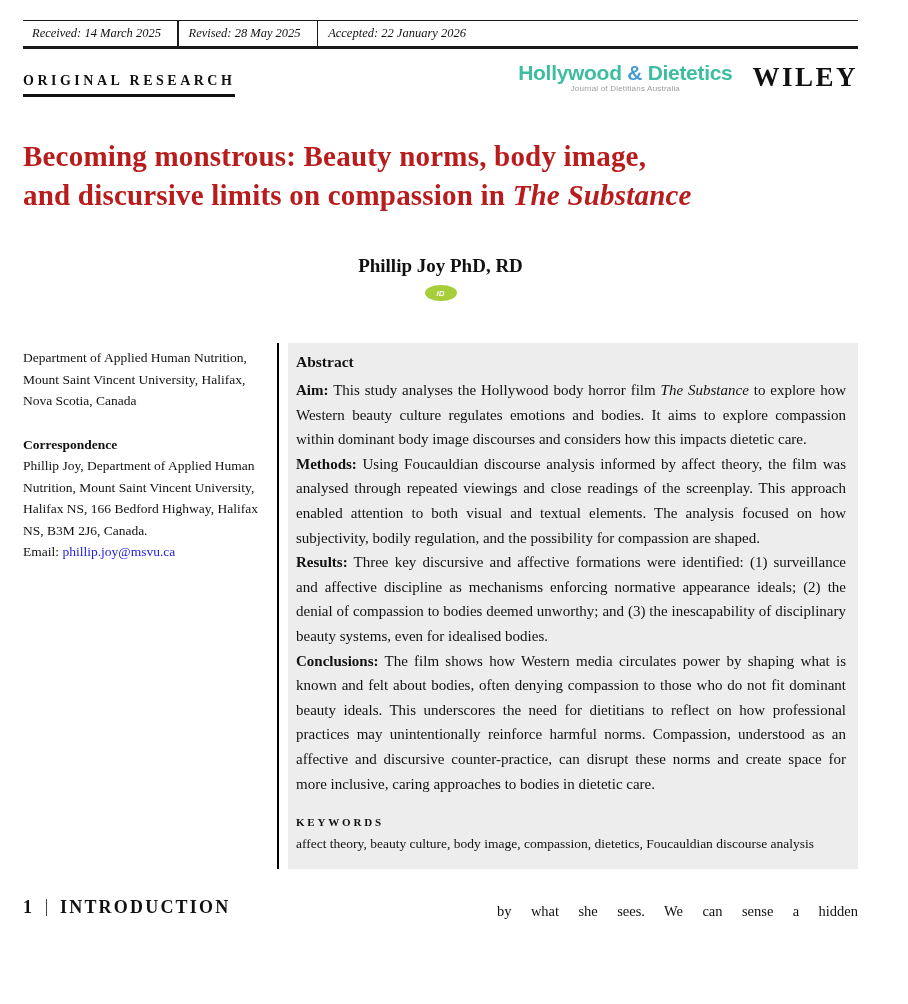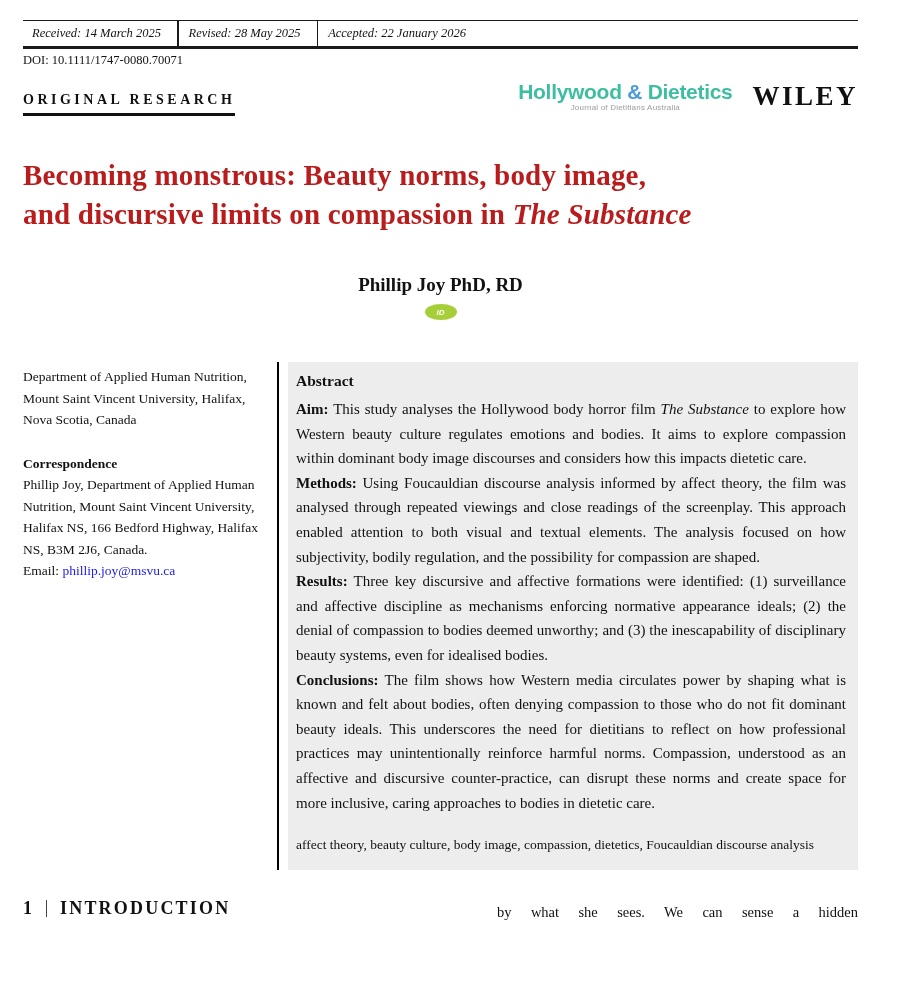--- a/index.html
+++ b/index.html
@@ -103,21 +103,20 @@
   <div class="content">
 
     <div class="meta-bar">
       <div class="meta-item">Received: 14 March 2025</div>
       <div class="meta-sep"></div>
       <div class="meta-item">Revised: 28 May 2025</div>
       <div class="meta-sep"></div>
       <div class="meta-item">Accepted: 22 January 2026</div>
     </div>
 
-    <div class="doi-line">DOI: 10.1111/1747-0080.70071</div>
 
     <div class="header-row">
       <div class="category">ORIGINAL RESEARCH</div>
       <div class="brand">
         <div class="journal-logo">
           <div class="journal-name">
             <span style="color:#3EBEA0">Hollywood </span><span style="color:#4A9CD4">&amp;</span><span style="color:#3EBEA0"> Dietetics</span>
           </div>
           <div class="journal-tagline">Journal of Dietitians Australia</div>
         </div>
@@ -147,20 +146,21 @@
 
         <p class="abs-para"><b>Aim:</b><span> This study analyses the Hollywood body horror film </span><i>The Substance</i><span> to explore how Western beauty culture regulates emotions and bodies. It aims to explore compassion within dominant body image discourses and considers how this impacts dietetic care.</span></p>
 
         <p class="abs-para"><b>Methods:</b><span> Using Foucauldian discourse analysis informed by affect theory, the film was analysed through repeated viewings and close readings of the screenplay. This approach enabled attention to both visual and textual elements. The analysis focused on how subjectivity, bodily regulation, and the possibility for compassion are shaped.</span></p>
 
         <p class="abs-para"><b>Results:</b><span> Three key discursive and affective formations were identified: (1) surveillance and affective discipline as mechanisms enforcing normative appearance ideals; (2) the denial of compassion to bodies deemed unworthy; and (3) the inescapability of disciplinary beauty systems, even for idealised bodies.</span></p>
 
         <p class="abs-para"><b>Conclusions:</b><span> The film shows how Western media circulates power by shaping what is known and felt about bodies, often denying compassion to those who do not fit dominant beauty ideals. This underscores the need for dietitians to reflect on how professional practices may unintentionally reinforce harmful norms. Compassion, understood as an affective and discursive counter-practice, can disrupt these norms and create space for more inclusive, caring approaches to bodies in dietetic care.</span></p>
 
         <div class="kw-block">
+          <div class="kw-head">KEYWORDS</div>
           <div class="kw-text">affect theory, beauty culture, body image, compassion, dietetics, Foucauldian discourse analysis</div>
         </div>
       </div>
 
     </div>
 
     <div class="footer">
       <div class="sec-head">
         <span class="sec-num">1</span>
         <span class="sec-sep"></span>

